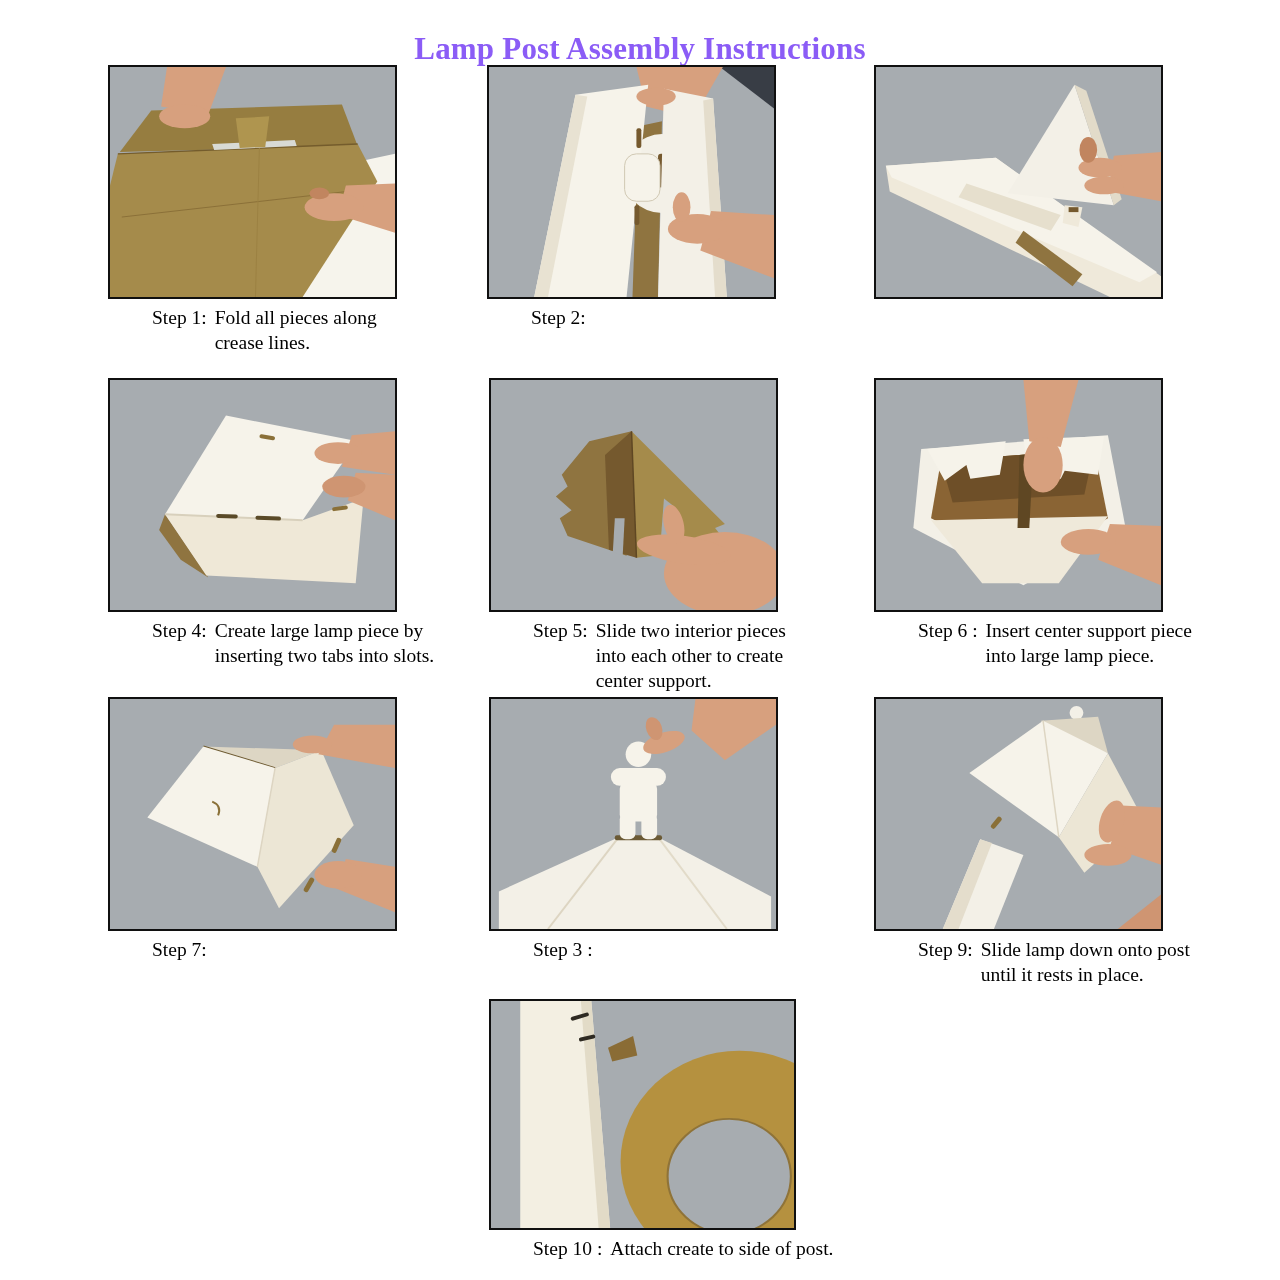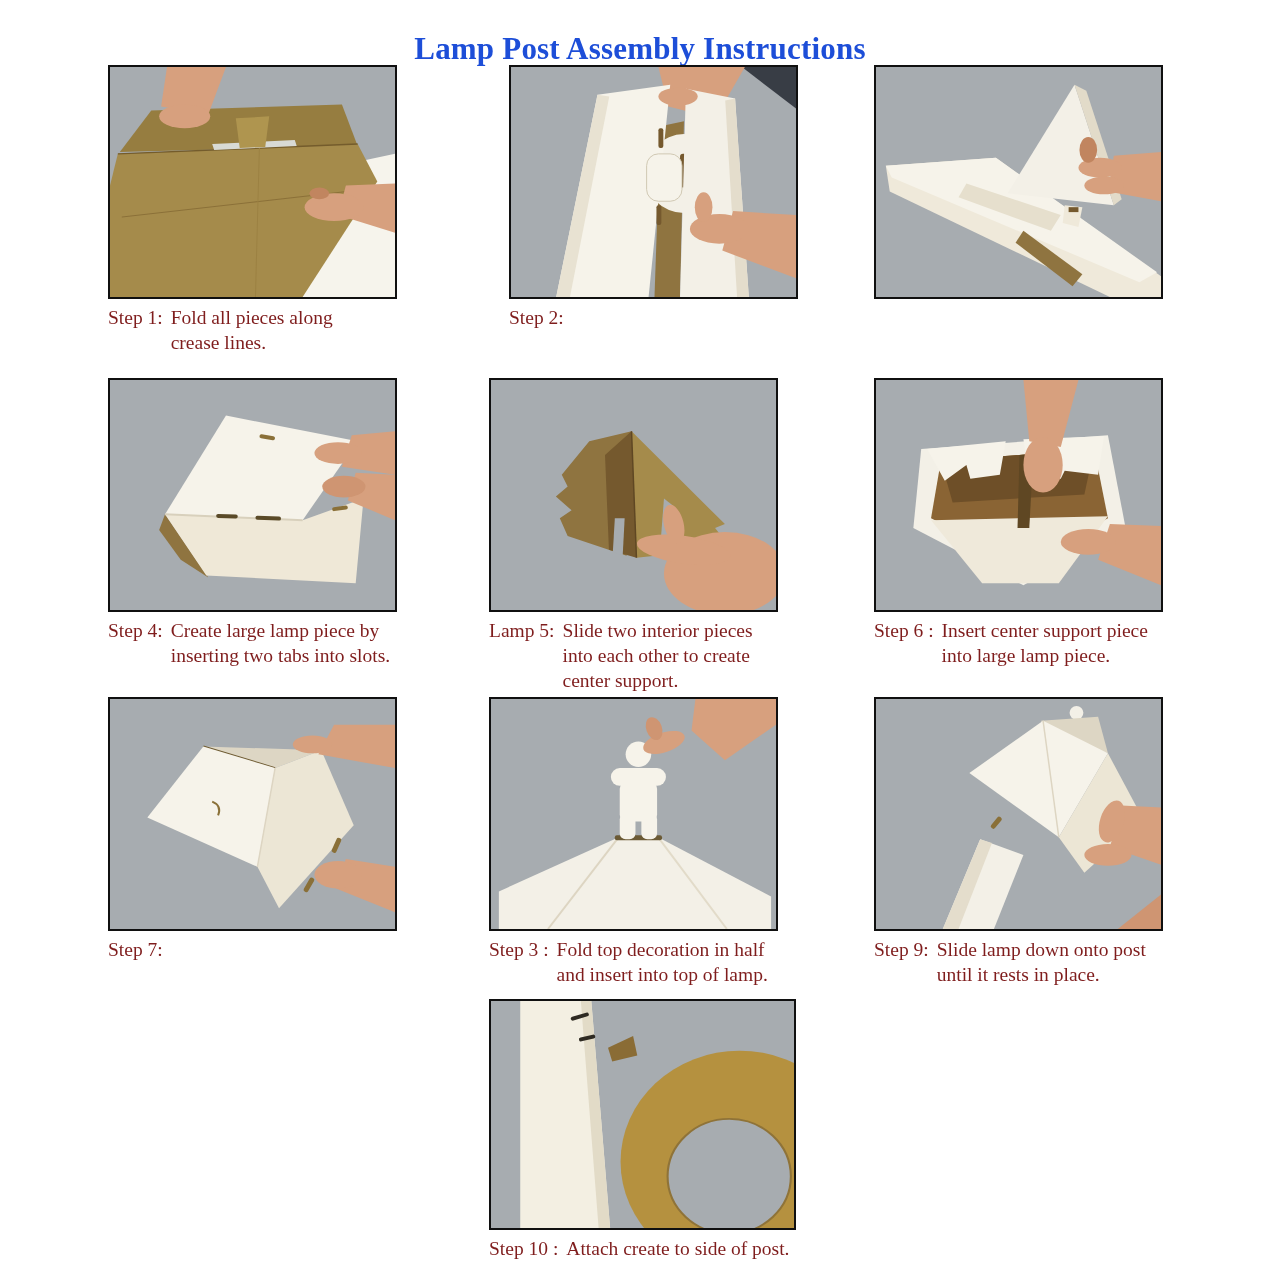--- a/index.html
+++ b/index.html
@@ -10,42 +10,43 @@
     position:relative;
     color:#1c1c1c;
   }
   .page{position:relative;width:1280px;height:1280px;overflow:hidden;}
   .page-title{
     position:absolute;top:10px;left:0;width:1280px;
     text-align:center;
     font-size:31px;
     font-weight:600;
     letter-spacing:0.2px;
-    color:#1d4ed8;
+    color:#8b5cf6;
   }
   .step-figure{position:absolute;margin:0;}
   .photo{
     width:285px;height:230px;
     border:2px solid #101010;
     background:#a7acb0;
     display:block;
   }
   .photo svg{display:block;width:100%;height:100%;}
   .caption{
     display:flex;
     margin-top:6px;
     font-size:19.5px;
     line-height:25px;
-    color:#7f1d1d;
+    color:#000000;
+    margin-left:44px;
   }
   .caption .label{white-space:nowrap;margin-right:8px;}
   .caption .lines div{white-space:nowrap;min-height:0;}
   
   .f1{left:108px;top:65px;}
-  .f2{left:489px;top:65px;padding-left:20px;}
+  .f2{left:467px;top:65px;padding-left:20px;}
   .f3{left:874px;top:65px;}
   .f4{left:108px;top:378px;}
   .f5{left:489px;top:378px;}
   .f6{left:874px;top:378px;}
   .f7{left:108px;top:697px;}
   .f8{left:489px;top:697px;}
   .f9{left:874px;top:697px;}
   .f10{left:489px;top:999px;}
   .f10 .photo{width:303px;height:227px;}
 </style>
@@ -169,21 +170,21 @@
         <path d="M143,52 L148,180 L120,172 L116,76 Z" fill="#75592e"></path>
         <path d="M143,52 L148,180" stroke="#5f4723" stroke-width="1.5" fill="none"></path>
         <polygon points="126,140 136,140 134,178 124,174" fill="#a7acb0"></polygon>
         <polygon points="176,120 186,128 182,176 172,172" fill="#a7acb0"></polygon>
         <ellipse cx="238" cy="196" rx="62" ry="42" fill="#d7a07e"></ellipse>
         <ellipse cx="196" cy="172" rx="48" ry="14" fill="#d7a07e" transform="rotate(8 196 172)"></ellipse>
         <ellipse cx="186" cy="146" rx="10" ry="20" fill="#d7a07e" transform="rotate(-14 186 146)"></ellipse>
       </svg>
     </div>
     <figcaption class="caption">
-      <span class="label">Lamp 5:</span>
+      <span class="label">Step 5:</span>
       <div class="lines">
         <div>Slide two interior pieces</div>
         <div>into each other to create</div>
         <div>center support.</div>
       </div>
     </figcaption>
   </figure>
 
   <figure class="step-figure f6">
     <div class="photo">
@@ -248,25 +249,20 @@
         <rect x="131" y="84" width="38" height="40" rx="7" fill="#f6f3ea"></rect>
         <rect x="131" y="116" width="16" height="26" rx="6" fill="#f6f3ea"></rect>
         <rect x="153" y="116" width="16" height="26" rx="6" fill="#f6f3ea"></rect>
         <polygon points="208,0 290,0 290,26 238,62 204,32" fill="#d7a07e"></polygon>
         <ellipse cx="176" cy="44" rx="22" ry="10" fill="#d7a07e" transform="rotate(-18 176 44)"></ellipse>
         <ellipse cx="166" cy="30" rx="8" ry="12" fill="#cf9572" transform="rotate(-20 166 30)"></ellipse>
       </svg>
     </div>
     <figcaption class="caption">
       <span class="label">Step 3 :</span>
-      <div class="lines">
-        <div>Fold top decoration in half</div>
-        <div>and insert into top of lamp.</div>
-        <div></div>
-      </div>
     </figcaption>
   </figure>
 
   <figure class="step-figure f9">
     <div class="photo">
       <svg viewBox="0 0 290 233" preserveAspectRatio="none">
         <rect width="290" height="233" fill="#a7acb0"></rect>
         <circle cx="204" cy="14" r="7" fill="#f3f0e7"></circle>
         <polygon points="168,22 226,18 236,55 170,32" fill="#ddd6c4"></polygon>
         <polygon points="95,75 170,22 236,55 186,140" fill="#f6f3ea"></polygon>

